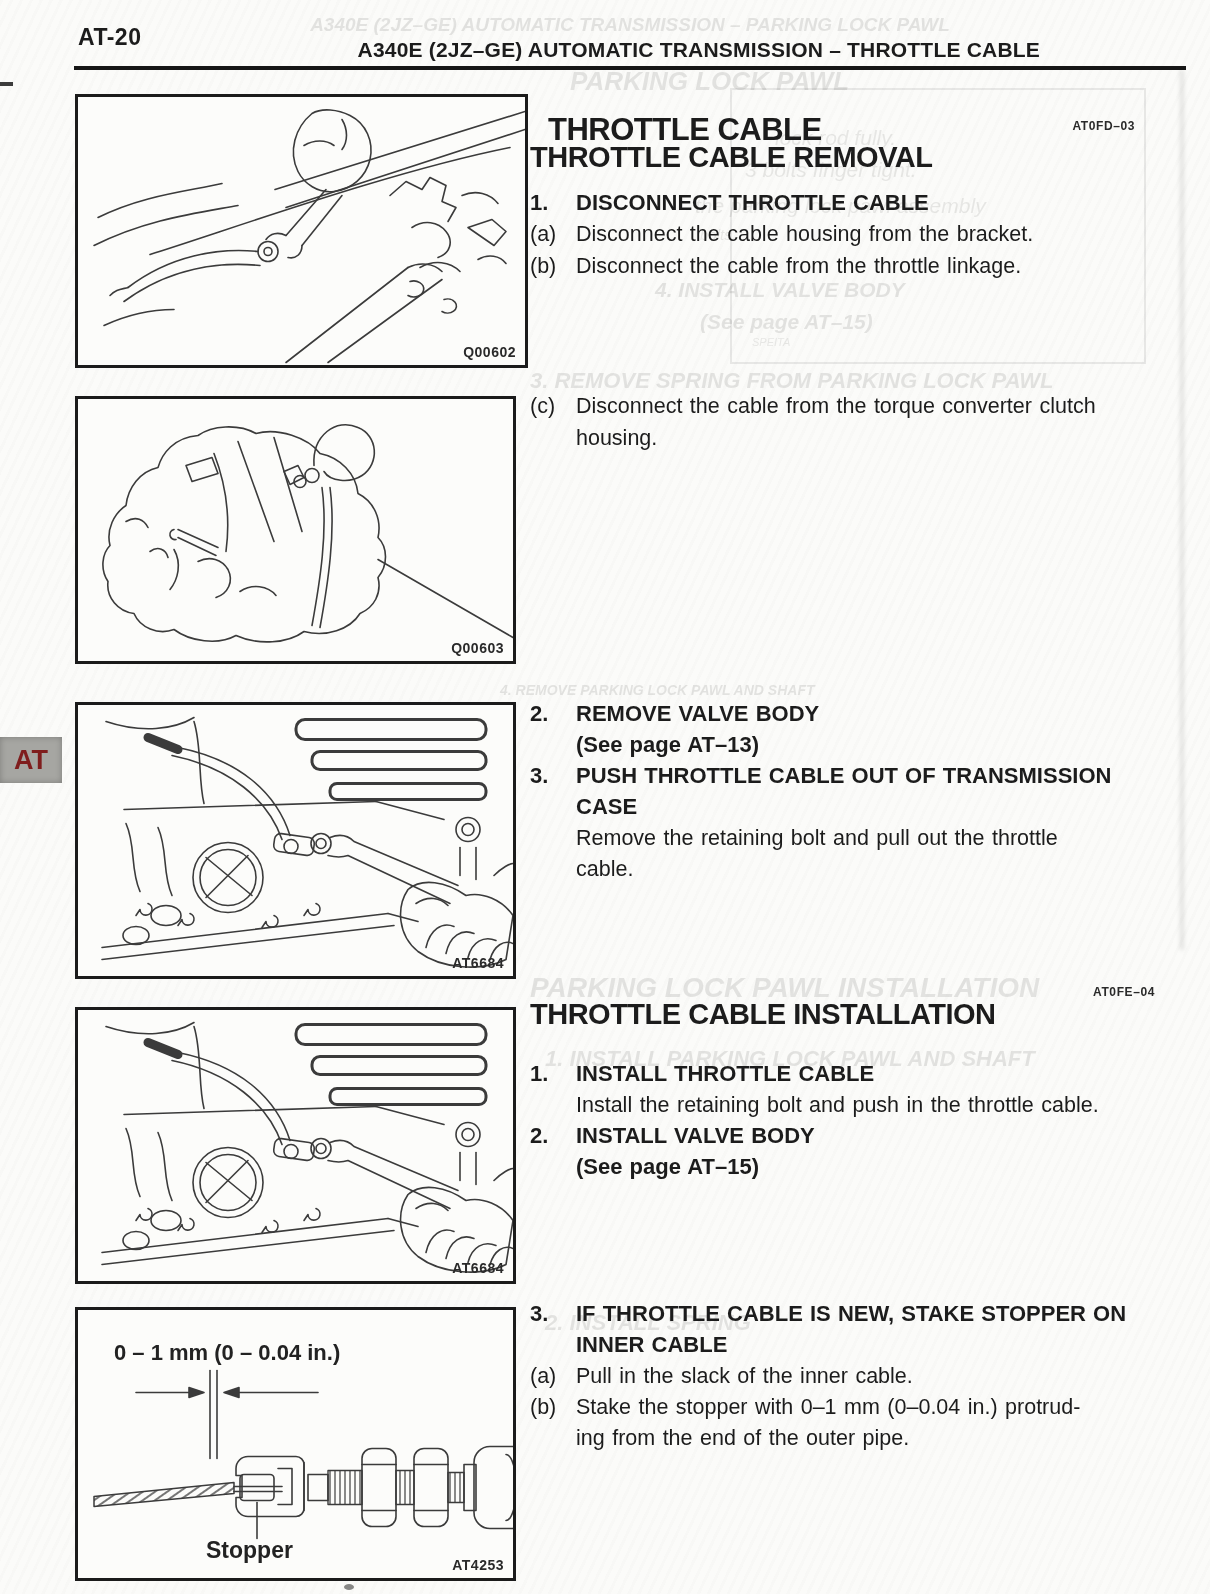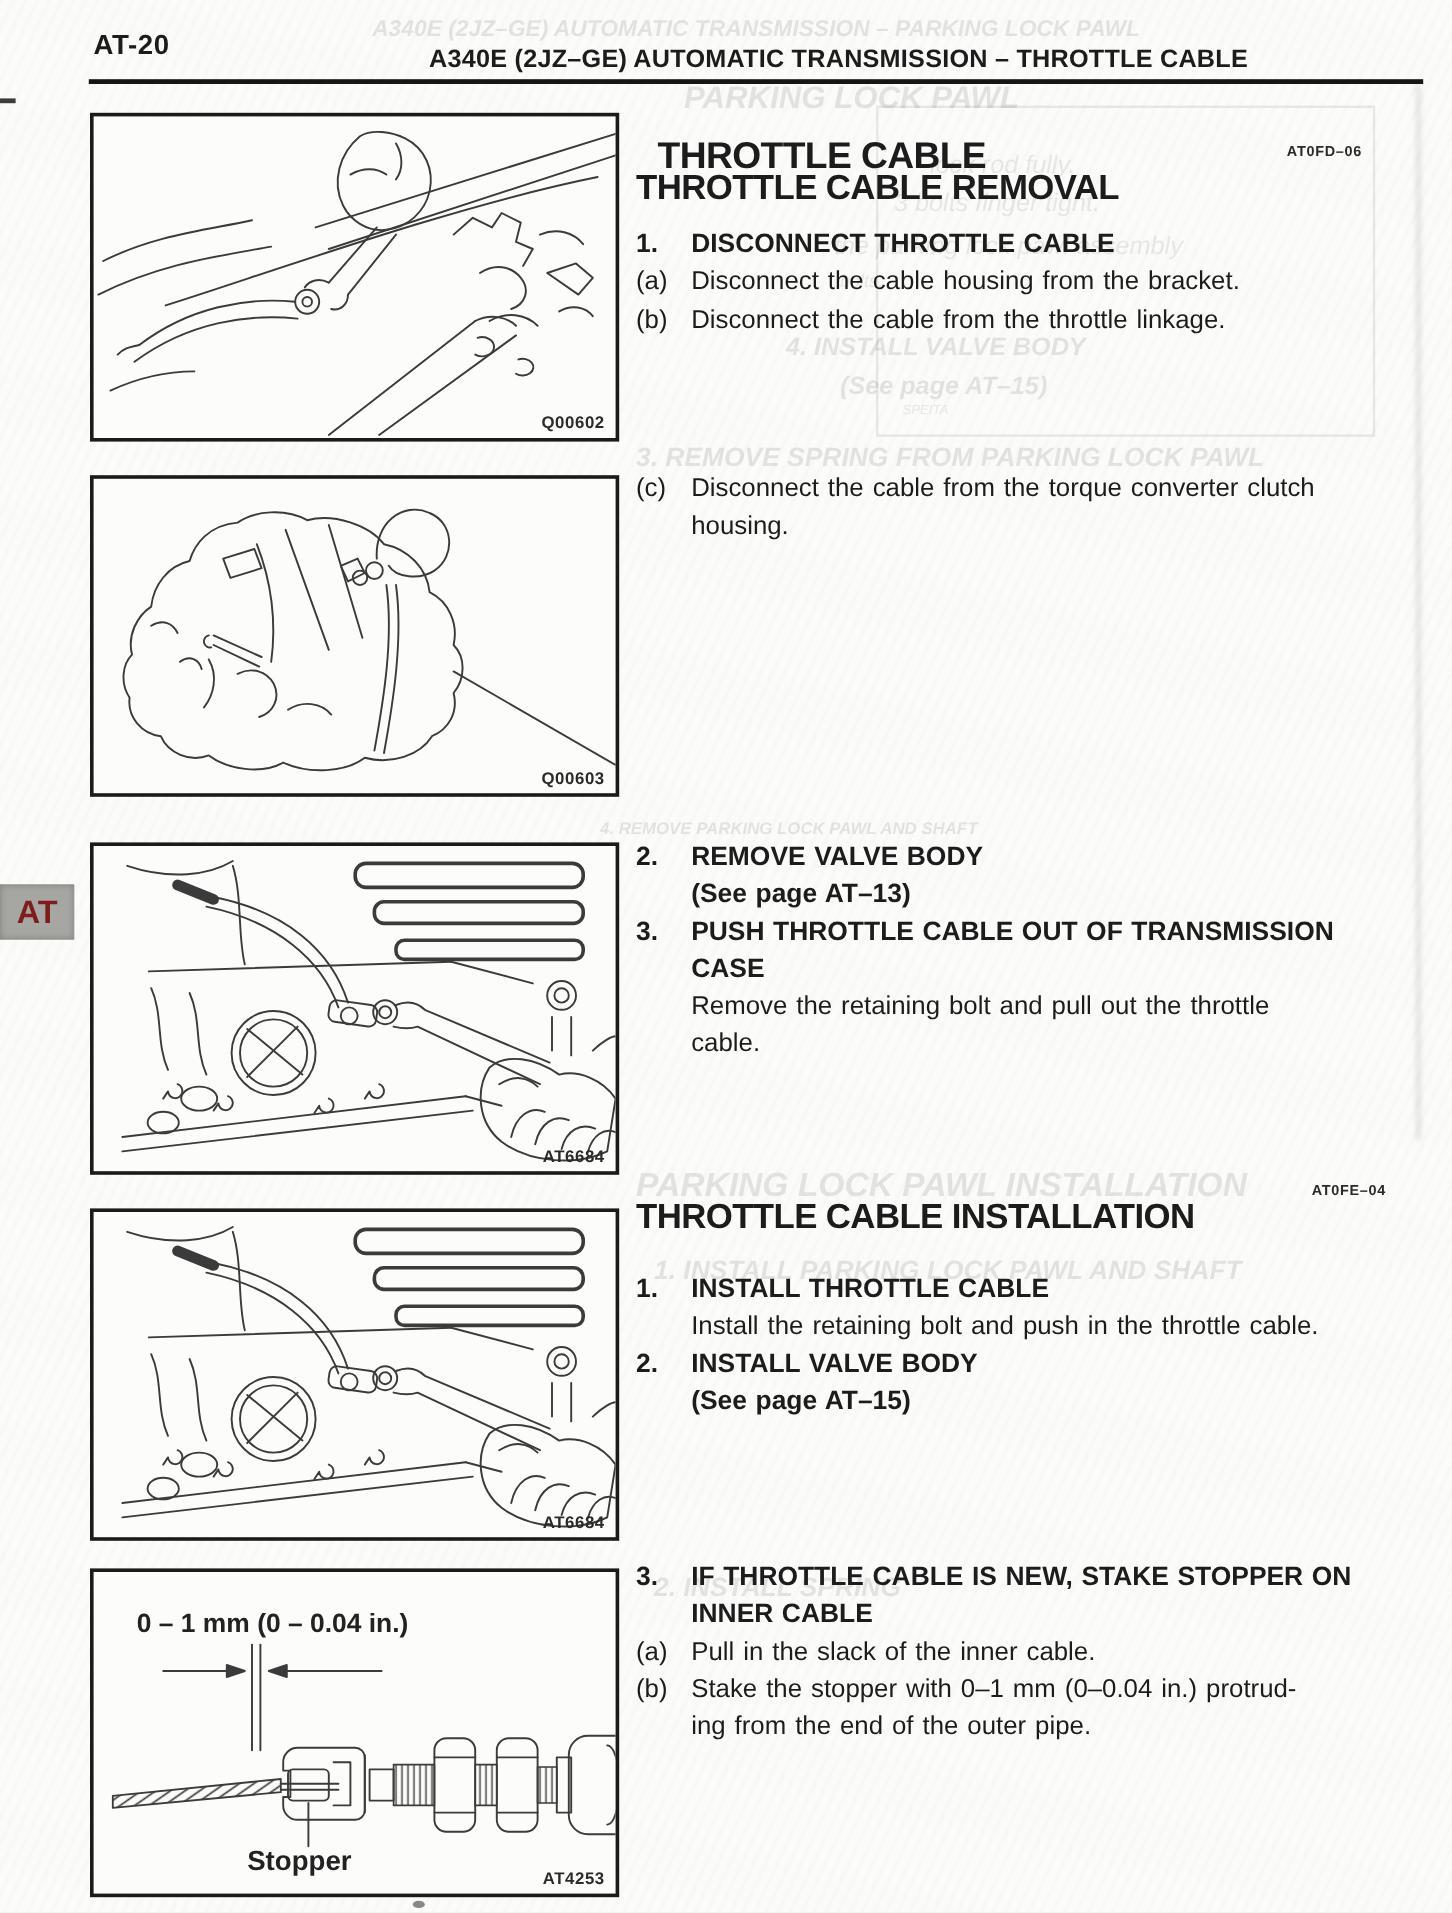--- a/index.html
+++ b/index.html
@@ -63,21 +63,21 @@
   <div class="edge-streak"></div>
   <div class="tick-tl"></div>
   <div class="speck-b"></div>
 
   <div class="page-num">AT-20</div>
   <div class="header-title">A340E (2JZ–GE) AUTOMATIC TRANSMISSION – THROTTLE CABLE</div>
   <div class="header-rule"></div>
 
   <div class="at-tab">AT</div>
 
-  <figure class="figbox" style="top:94px;height:268px;">
+  <figure class="figbox" style="top:94px;height:268px;padding-left:12px;">
     <svg viewBox="0 0 435 263">
       <g stroke="#3b3b3b" fill="none" stroke-width="1.6" stroke-linecap="round" stroke-linejoin="round">
         <path d="M185,90 L435,12"></path>
           <path d="M196,108 L435,30"></path>
         <path d="M60,155 C140,130 300,72 420,48"></path>
         <path d="M8,118 C52,96 96,92 132,84"></path>
           <path d="M4,146 C56,120 104,114 148,106"></path>
         <path d="M222,14 C205,28 198,52 208,72 C214,84 228,94 244,92 C262,90 276,77 280,60 C284,42 276,24 260,16 C248,10 232,8 222,14 Z"></path>
         <path d="M214,46 C224,40 236,40 244,46"></path>
           <path d="M252,20 C258,30 258,42 252,50"></path>
@@ -274,21 +274,21 @@
         <rect x="396" y="134" width="62" height="82" rx="16"></rect>
         <path d="M428,142 a10,32 0 0 1 0,66"></path>
       </g>
     </svg>
     <div class="fig-overlay" style="top:30px;left:36px;font-size:22px;font-weight:600;">0 – 1 mm (0 – 0.04 in.)</div>
     <div class="fig-overlay" style="top:227px;left:128px;font-size:23px;font-weight:600;">Stopper</div>
     <figcaption class="figcode">AT4253</figcaption>
   </figure>
 
   <h1 class="t-main" style="top:94px;">THROTTLE CABLE</h1>
-  <div class="refcode" style="top:119px;left:1020px;width:115px;text-align:right;">AT0FD–06</div>
+  <div class="refcode" style="top:119px;left:1020px;width:115px;text-align:right;">AT0FD–03</div>
   <h2 class="t-h2" style="top:141px;">THROTTLE CABLE REMOVAL</h2>
 
   <div class="line b" style="top:188px;">
     <span class="marker">1.</span>
     <span>DISCONNECT THROTTLE CABLE</span>
   </div>
   <div class="line" style="top:219px;">
     <span class="marker">(a)</span>
     <span>Disconnect the cable housing from the bracket.</span>
   </div>

